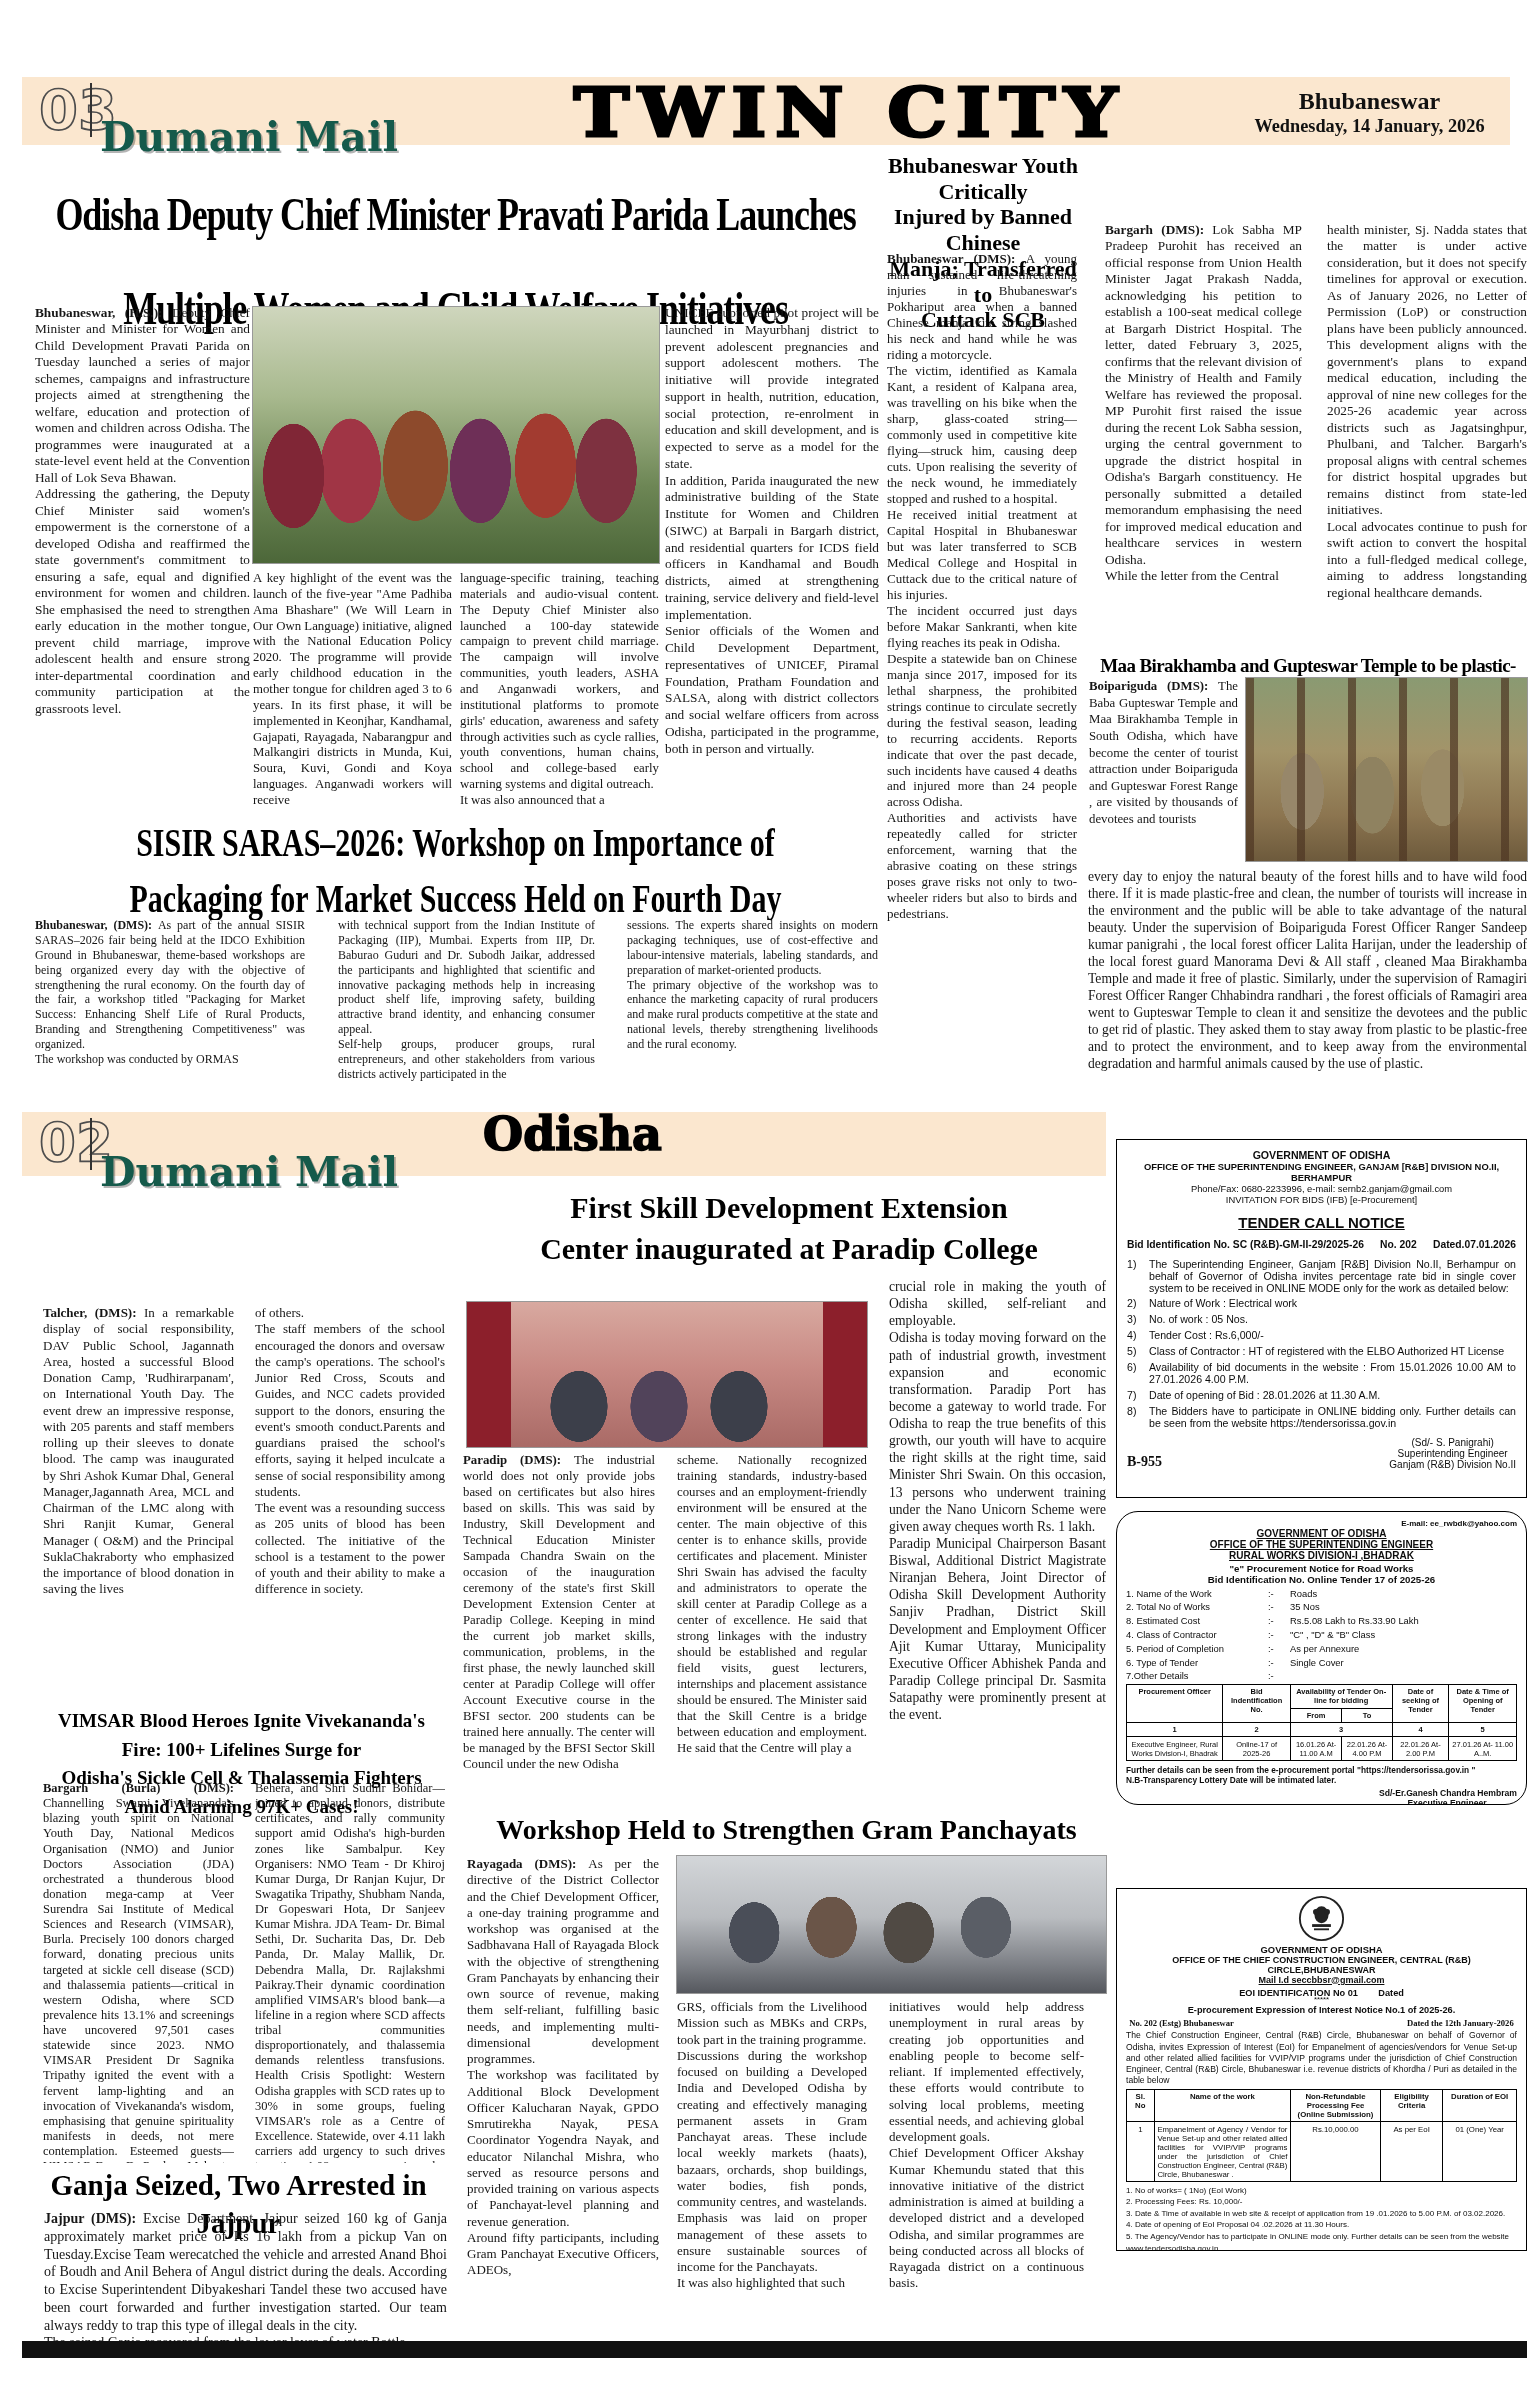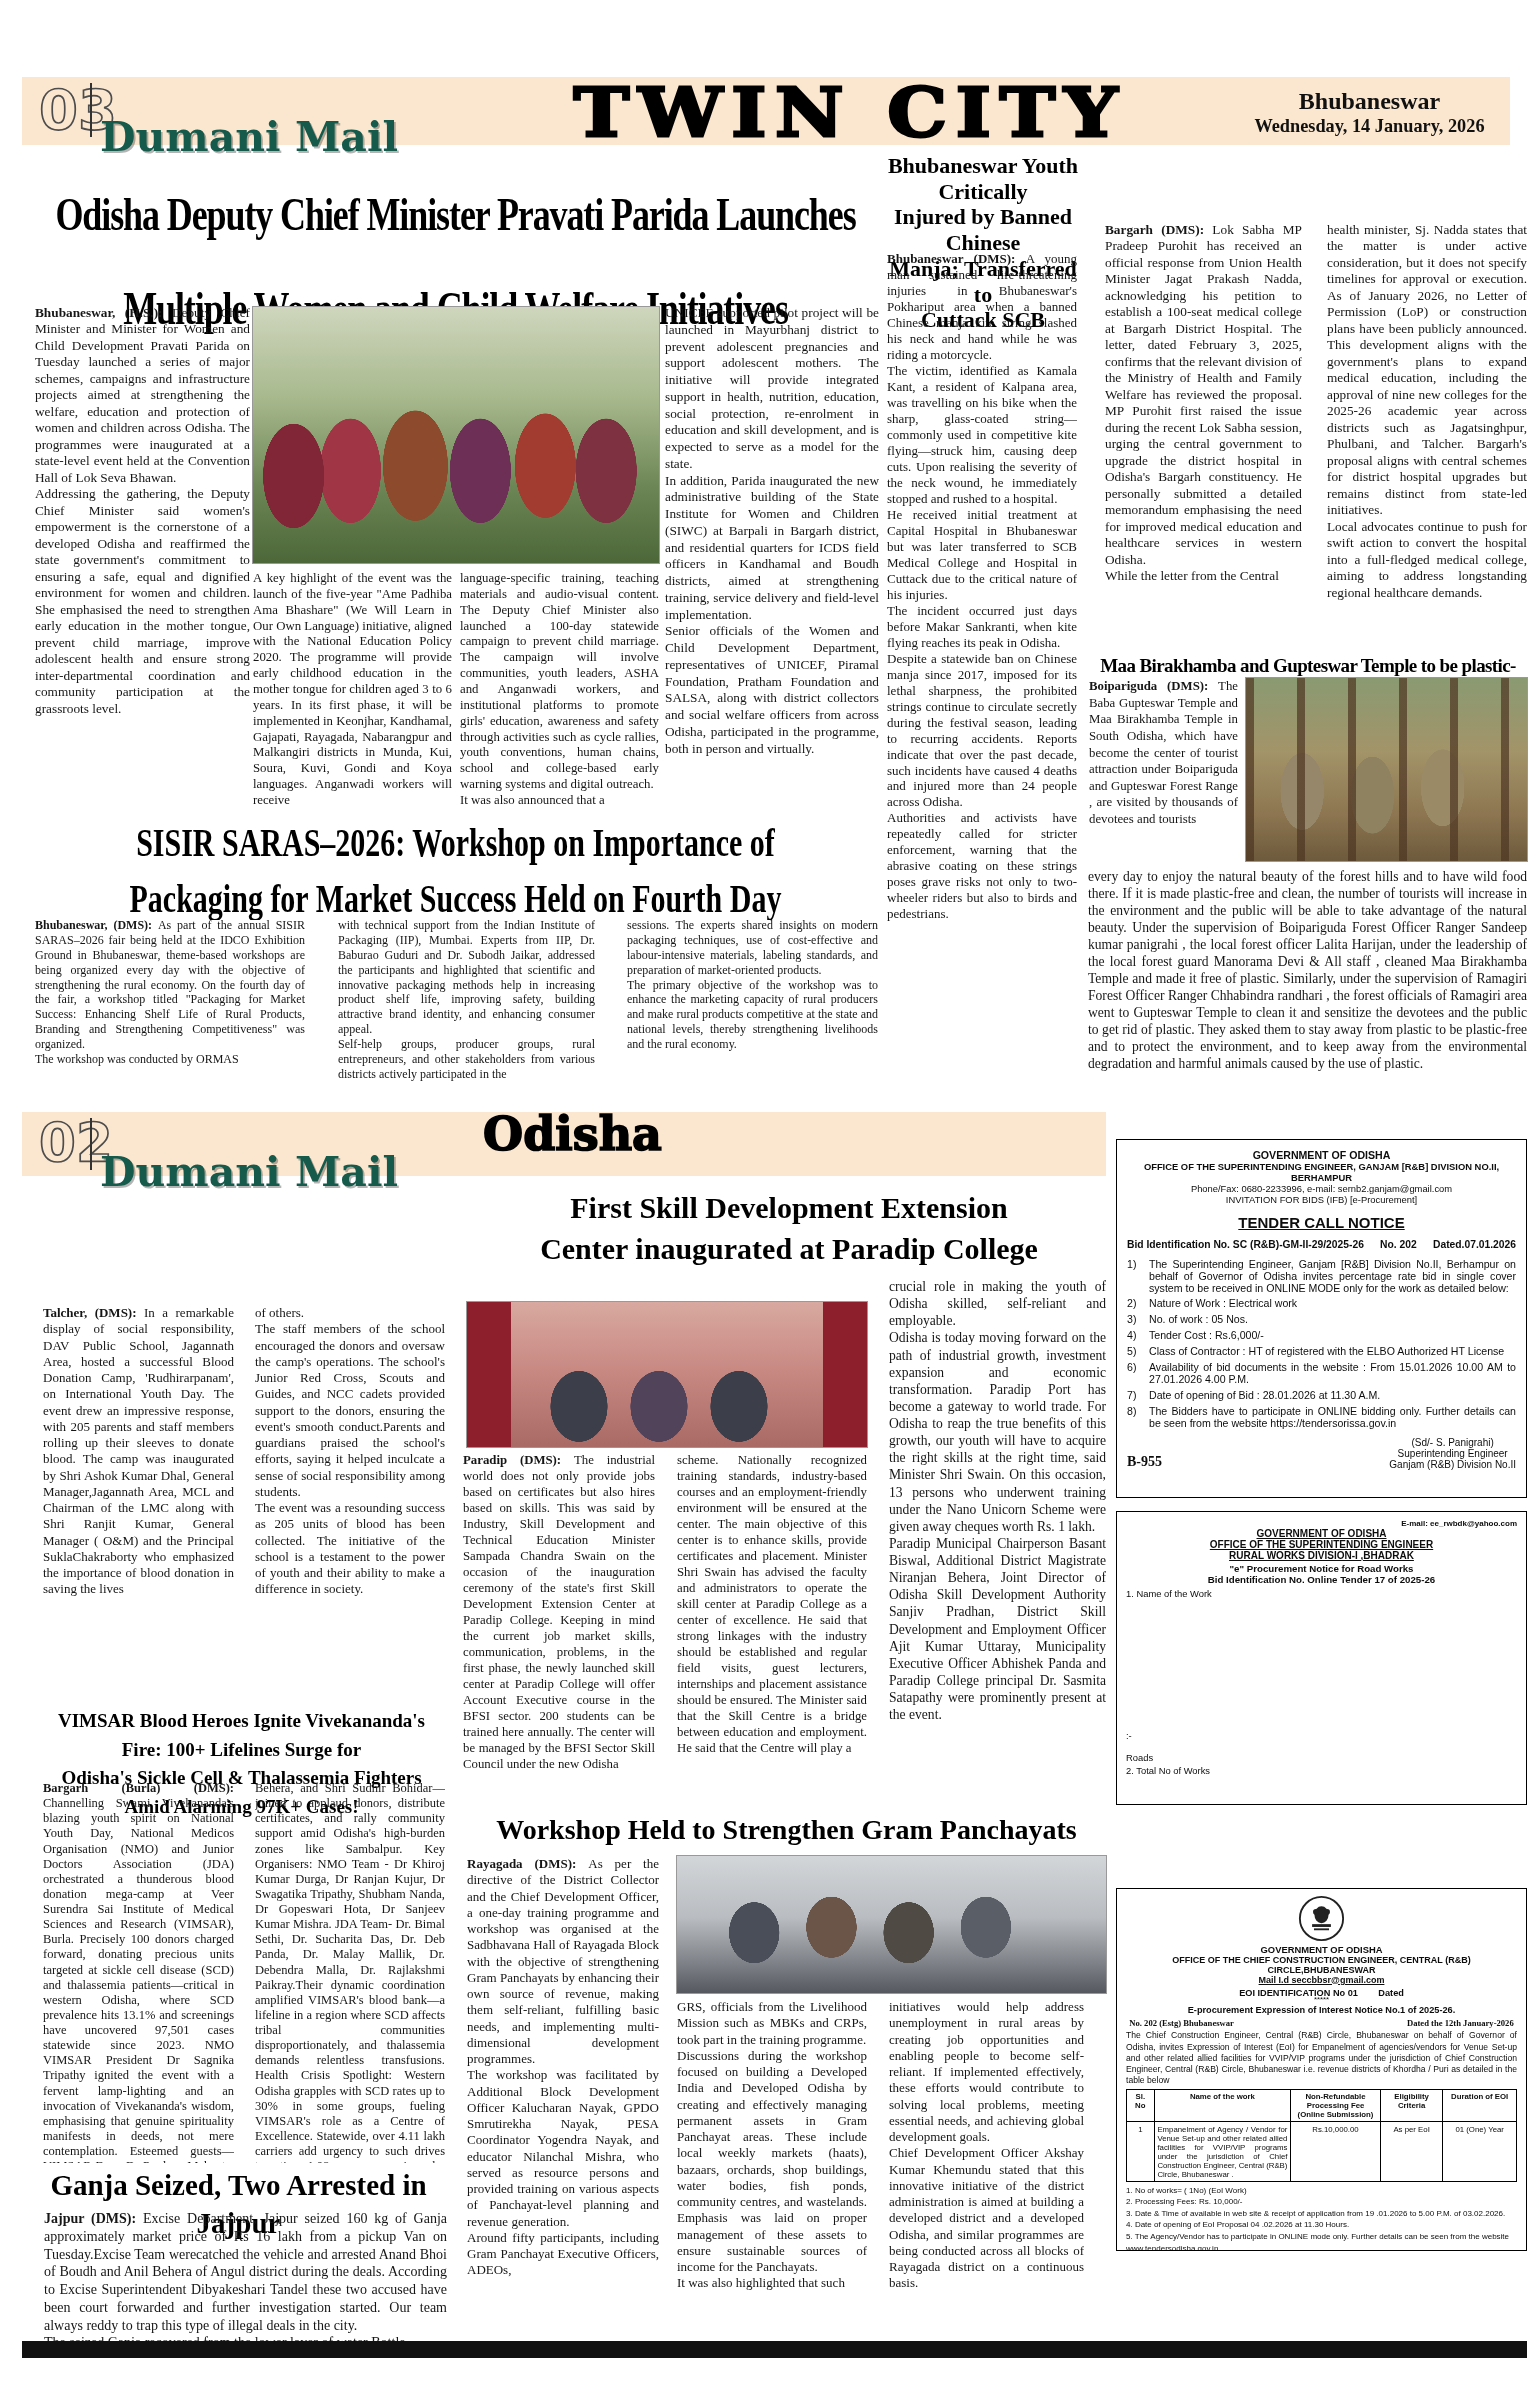--- a/index.html
+++ b/index.html
@@ -48,21 +48,21 @@
     radial-gradient(25.6px 31px at 72% 52%, #5a5e66 0 98%, transparent 99%),
     linear-gradient(180deg,#d3d6d9 0%,#b9bcc0 45%,#7b7e84 80%,#55585e 100%);}
   .notice{position:absolute;border:1.7px solid #000;box-sizing:border-box;
           font-family:"Liberation Sans",sans-serif;color:#0d0d0d;background:#fff;overflow:hidden;}
   .nc{text-align:center;}
   .nb{font-weight:bold;}
   .nu{text-decoration:underline;}
   .nrow{display:flex;margin:3.9px 0;}
   .nno{width:22px;flex:0 0 22px;}
   .ntx{flex:1;text-align:justify;}
-  .frow{display:flex;margin:2.8px 0;flex-direction:column;}
+  .frow{display:flex;margin:2.8px 0;}
   .flab{width:142px;flex:0 0 142px;}
   .fsep{width:22px;flex:0 0 22px;}
   .fval{flex:1;}
   table.nt{border-collapse:collapse;width:100%;}
   table.nt th,table.nt td{border:1.1px solid #000;padding:2.2px 2.8px;vertical-align:top;}
   table.nt th{font-weight:bold;text-align:center;}
   .sig{white-space:pre-line;font-weight:bold;}
   .bar{position:absolute;background:#111;}
 </style>
 </head>
@@ -214,21 +214,21 @@
         </div>
       </div>
     <div style="display:flex;justify-content:space-between;align-items:flex-end;margin-top:7.8px;">
       <span class="nb" style="font-family:'Liberation Serif',serif;font-size:14px;">B-955</span>
       <span class="sig nc" style="font-size:10px;font-weight:normal;">(Sd/- S. Panigrahi)
 Superintending Engineer
 Ganjam (R&amp;B) Division No.II</span>
     </div>
   </div>
 
-  <div class="notice" style="left:1116px;top:1511px;width:411px;height:294px;padding:6.7px 9px;font-size:9.4px;border-width:1.1px;">
+  <div class="notice" style="left:1116px;top:1511px;width:411px;height:294px;padding:6.7px 9px;font-size:9.4px;border-width:1.1px;border-radius:22px;">
     <div style="text-align:right;font-size:8px;font-weight:bold;">E-mail: ee_rwbdk@yahoo.com</div>
     <div class="nc nb nu" style="font-size:10px;">GOVERNMENT OF ODISHA</div>
     <div class="nc nb nu" style="font-size:10px;">OFFICE OF THE SUPERINTENDING ENGINEER</div>
     <div class="nc nb nu" style="font-size:10px;">RURAL WORKS DIVISION-I ,BHADRAK</div>
     <div class="nc nb" style="font-size:9.7px;margin-top:2.2px;">"e" Procurement Notice for Road Works</div>
     <div class="nc nb" style="font-size:9.7px;margin-bottom:2.2px;">Bid Identification No. Online Tender 17 of 2025-26</div>
     <div>
 
         <div class="frow">
           <span class="flab">1. Name of the Work</span>

